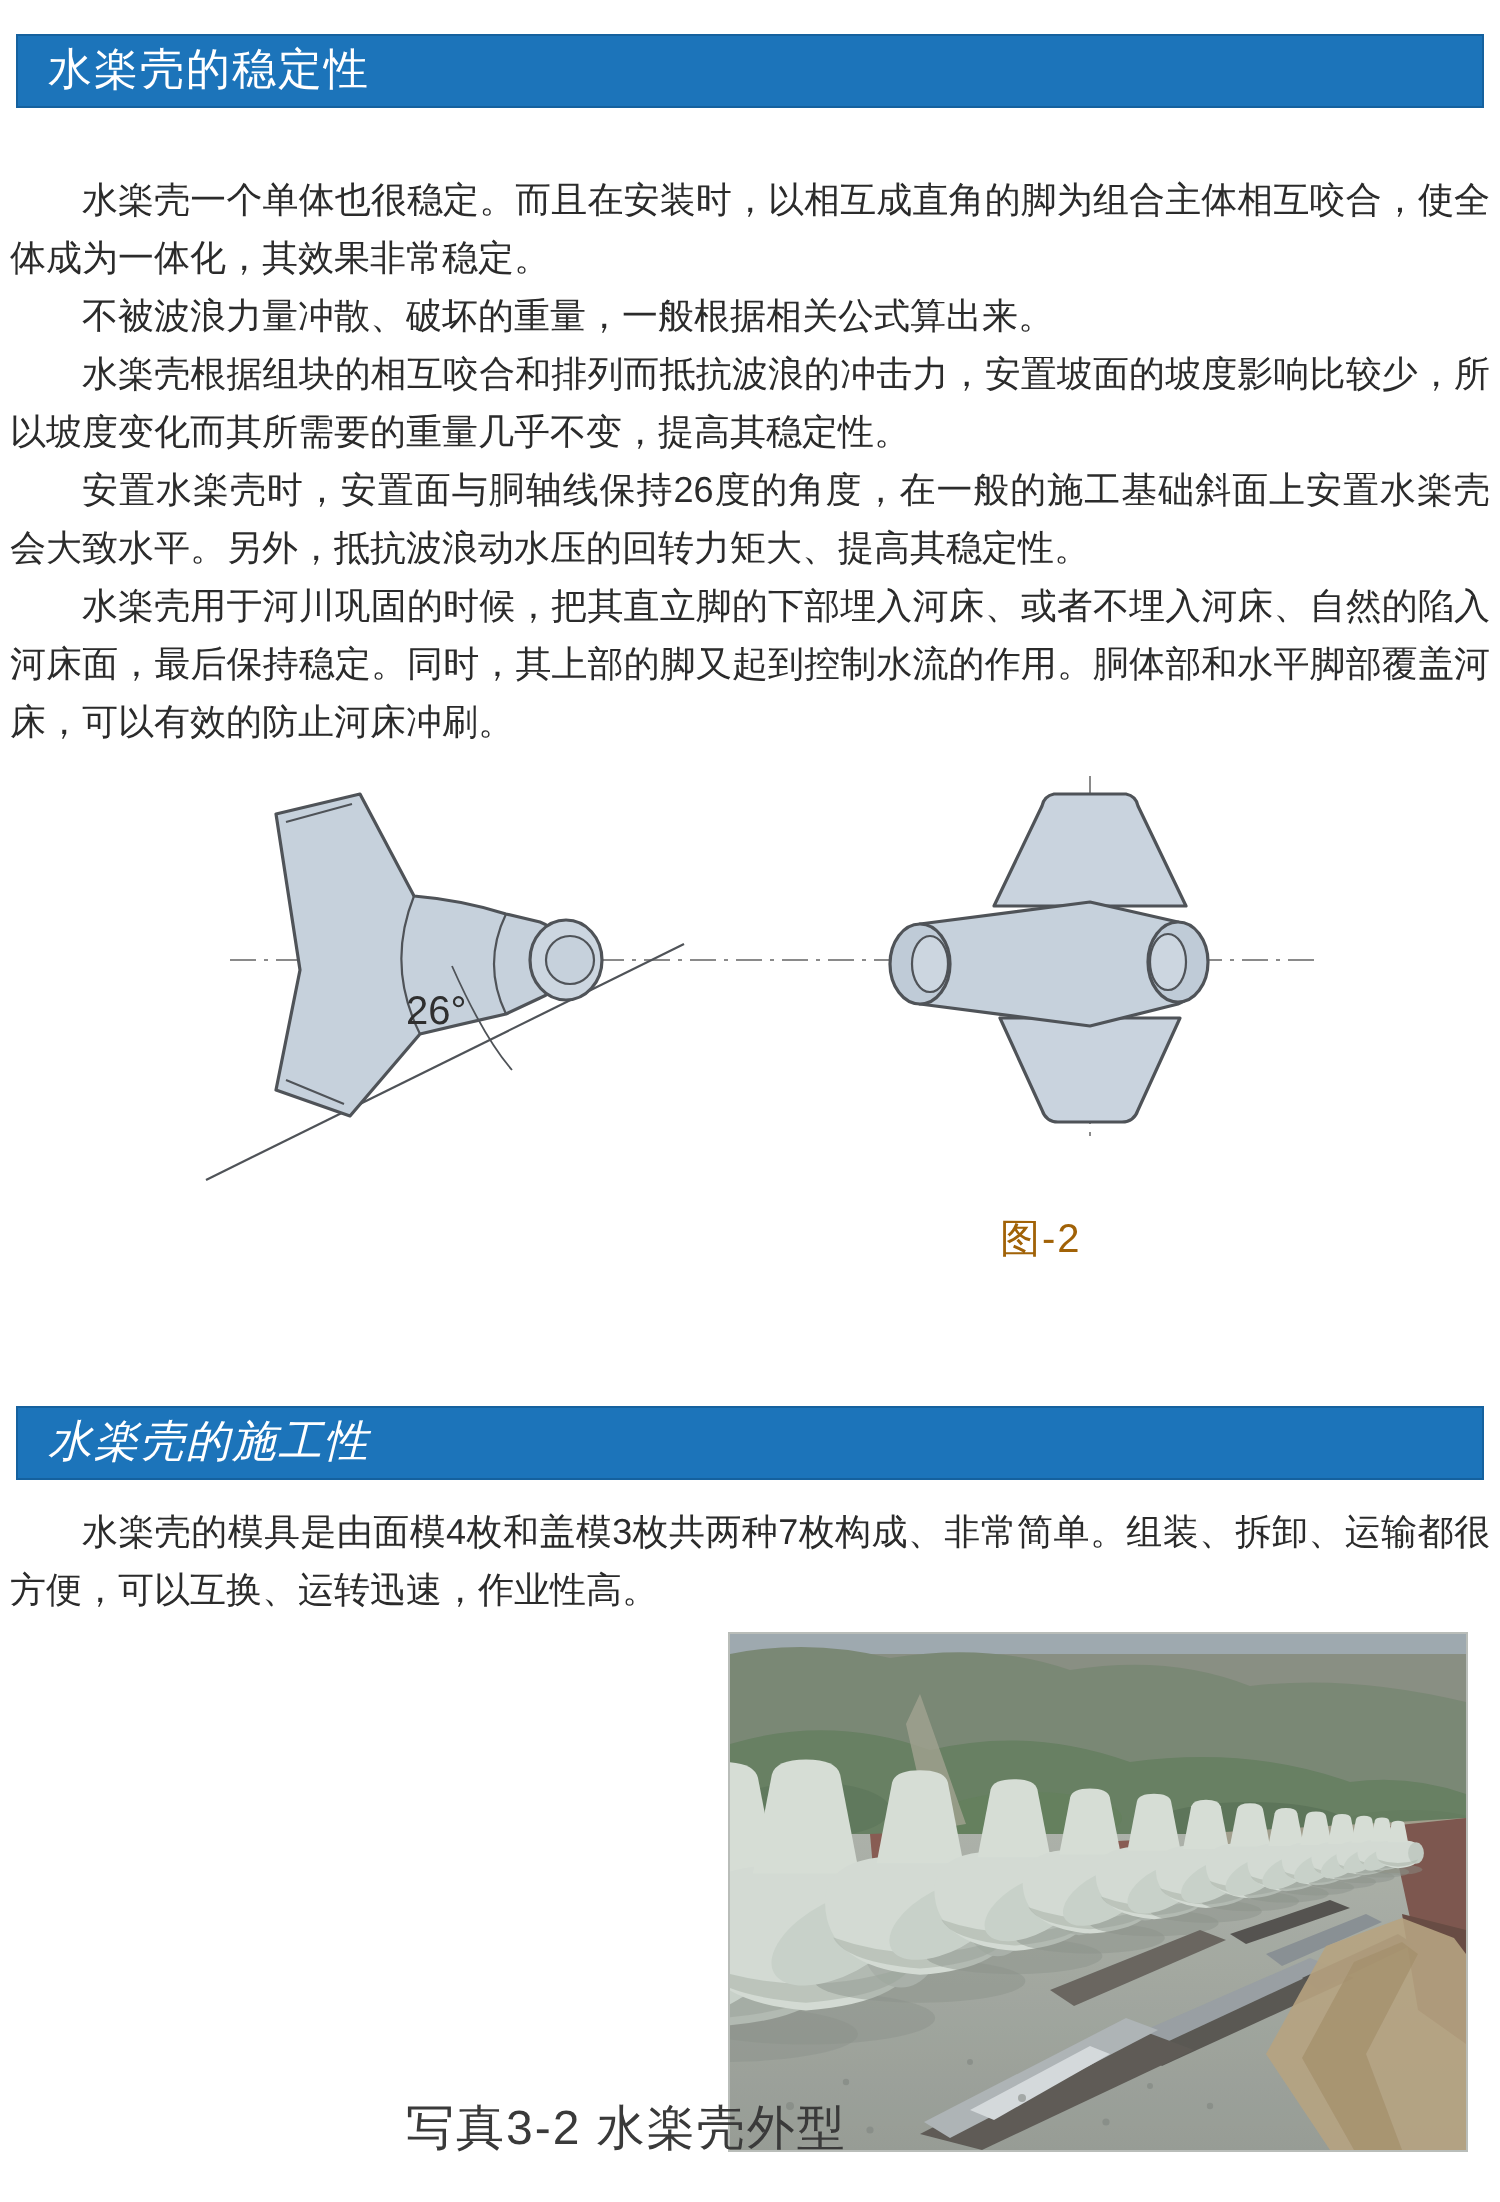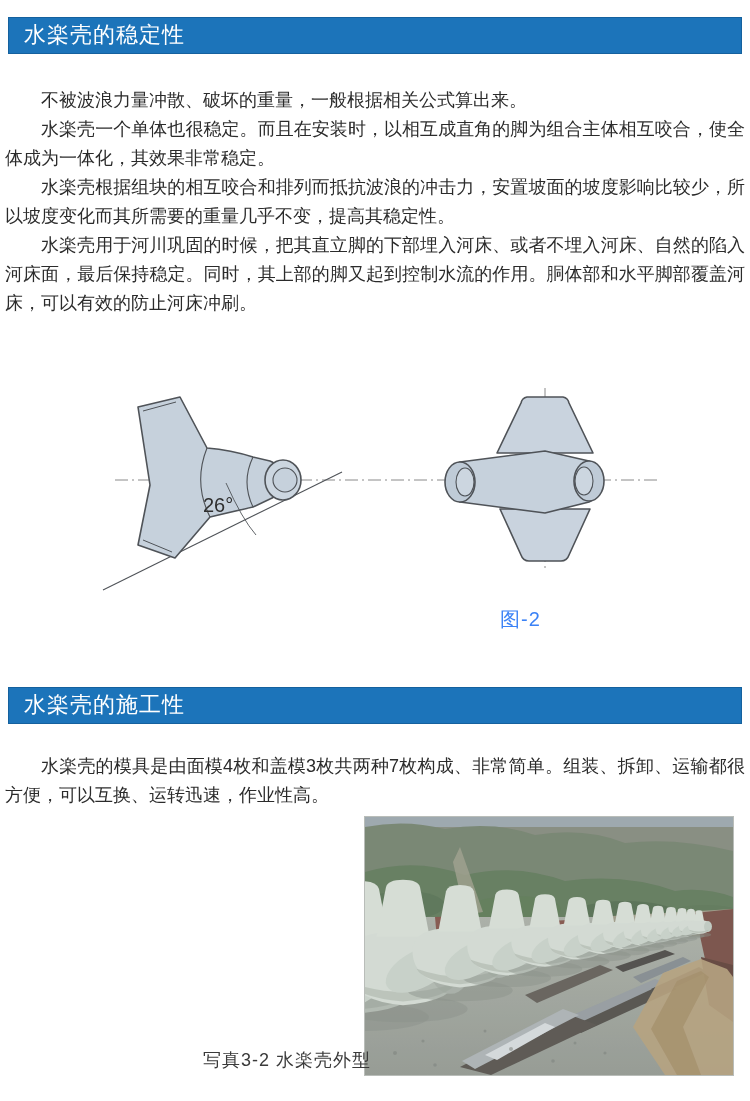--- a/index.html
+++ b/index.html
@@ -11,59 +11,60 @@
   .page { position:absolute; inset:0; background:#ffffff; }
 
   .section-header {
     position:absolute; left:8px; width:734px; height:37px;
     background:#1c74ba; border:1px solid #15619e;
     box-sizing:border-box; color:#ffffff;
     font-size:22px; line-height:34px; padding-left:15px;
     letter-spacing:1px;
   }
   .bar1 { top:17px; }
-  .bar2 { top:687px; }
+  .bar2 { top:703px;font-style:italic; }
 
   .text-block {
     position:absolute; font-size:18px; line-height:29px;
     text-align:justify; color:#2b2b2b;
   }
   .text-block p { margin:0; text-indent:2em; }
   .tb1 { left:5px; top:86px;  width:740px; }
   .tb2 { left:5px; top:752px; width:740px; }
   .tb3 { left:5px; top:810px; width:322px; }
 
   .figure-svg { position:absolute; left:90px; top:383px; width:580px; height:220px; }
   .fig-caption {
     position:absolute; left:500px; top:606px;
-    font-size:20px; color:#3b82f6; letter-spacing:1px;
+    font-size:20px; color:#a16207; letter-spacing:1px;
   }
 
   .photo-svg {
     position:absolute; left:365px; top:817px; width:368px; height:258px;
     outline:1px solid #b9bdb9;
   }
   .photo-caption {
     position:absolute; left:203px; top:1048px;
-    font-size:18px; color:#3a3a3a; letter-spacing:1px;
+    font-size:24px; color:#3a3a3a; letter-spacing:1px;
   }
 </style>
 </head>
 <body>
 
 <div class="page">
 
   <div class="section-header bar1">
     <span>水楽壳的稳定性</span>
   </div>
 
   <div class="text-block tb1">
+    <p>水楽壳一个单体也很稳定。而且在安装时，以相互成直角的脚为组合主体相互咬合，使全体成为一体化，其效果非常稳定。</p>
     <p>不被波浪力量冲散、破坏的重量，一般根据相关公式算出来。</p>
-    <p>水楽壳一个单体也很稳定。而且在安装时，以相互成直角的脚为组合主体相互咬合，使全体成为一体化，其效果非常稳定。</p>
     <p>水楽壳根据组块的相互咬合和排列而抵抗波浪的冲击力，安置坡面的坡度影响比较少，所以坡度变化而其所需要的重量几乎不变，提高其稳定性。</p>
+    <p>安置水楽壳时，安置面与胴轴线保持26度的角度，在一般的施工基础斜面上安置水楽壳会大致水平。另外，抵抗波浪动水压的回转力矩大、提高其稳定性。</p>
     <p>水楽壳用于河川巩固的时候，把其直立脚的下部埋入河床、或者不埋入河床、自然的陷入河床面，最后保持稳定。同时，其上部的脚又起到控制水流的作用。胴体部和水平脚部覆盖河床，可以有效的防止河床冲刷。</p>
   </div>
 
   <svg class="figure-svg" viewBox="0 0 580 220" xmlns="http://www.w3.org/2000/svg">
     <g stroke="#8a8a8a" stroke-width="1" fill="none" stroke-dasharray="13 4 2 4">
       <path d="M 25 97 H 570"></path>
     </g>
 
     <g stroke="#4f5358" stroke-width="1.6" stroke-linejoin="round">
       <path d="M 13 207 L 252 89" stroke-width="1.1" fill="none"></path>

